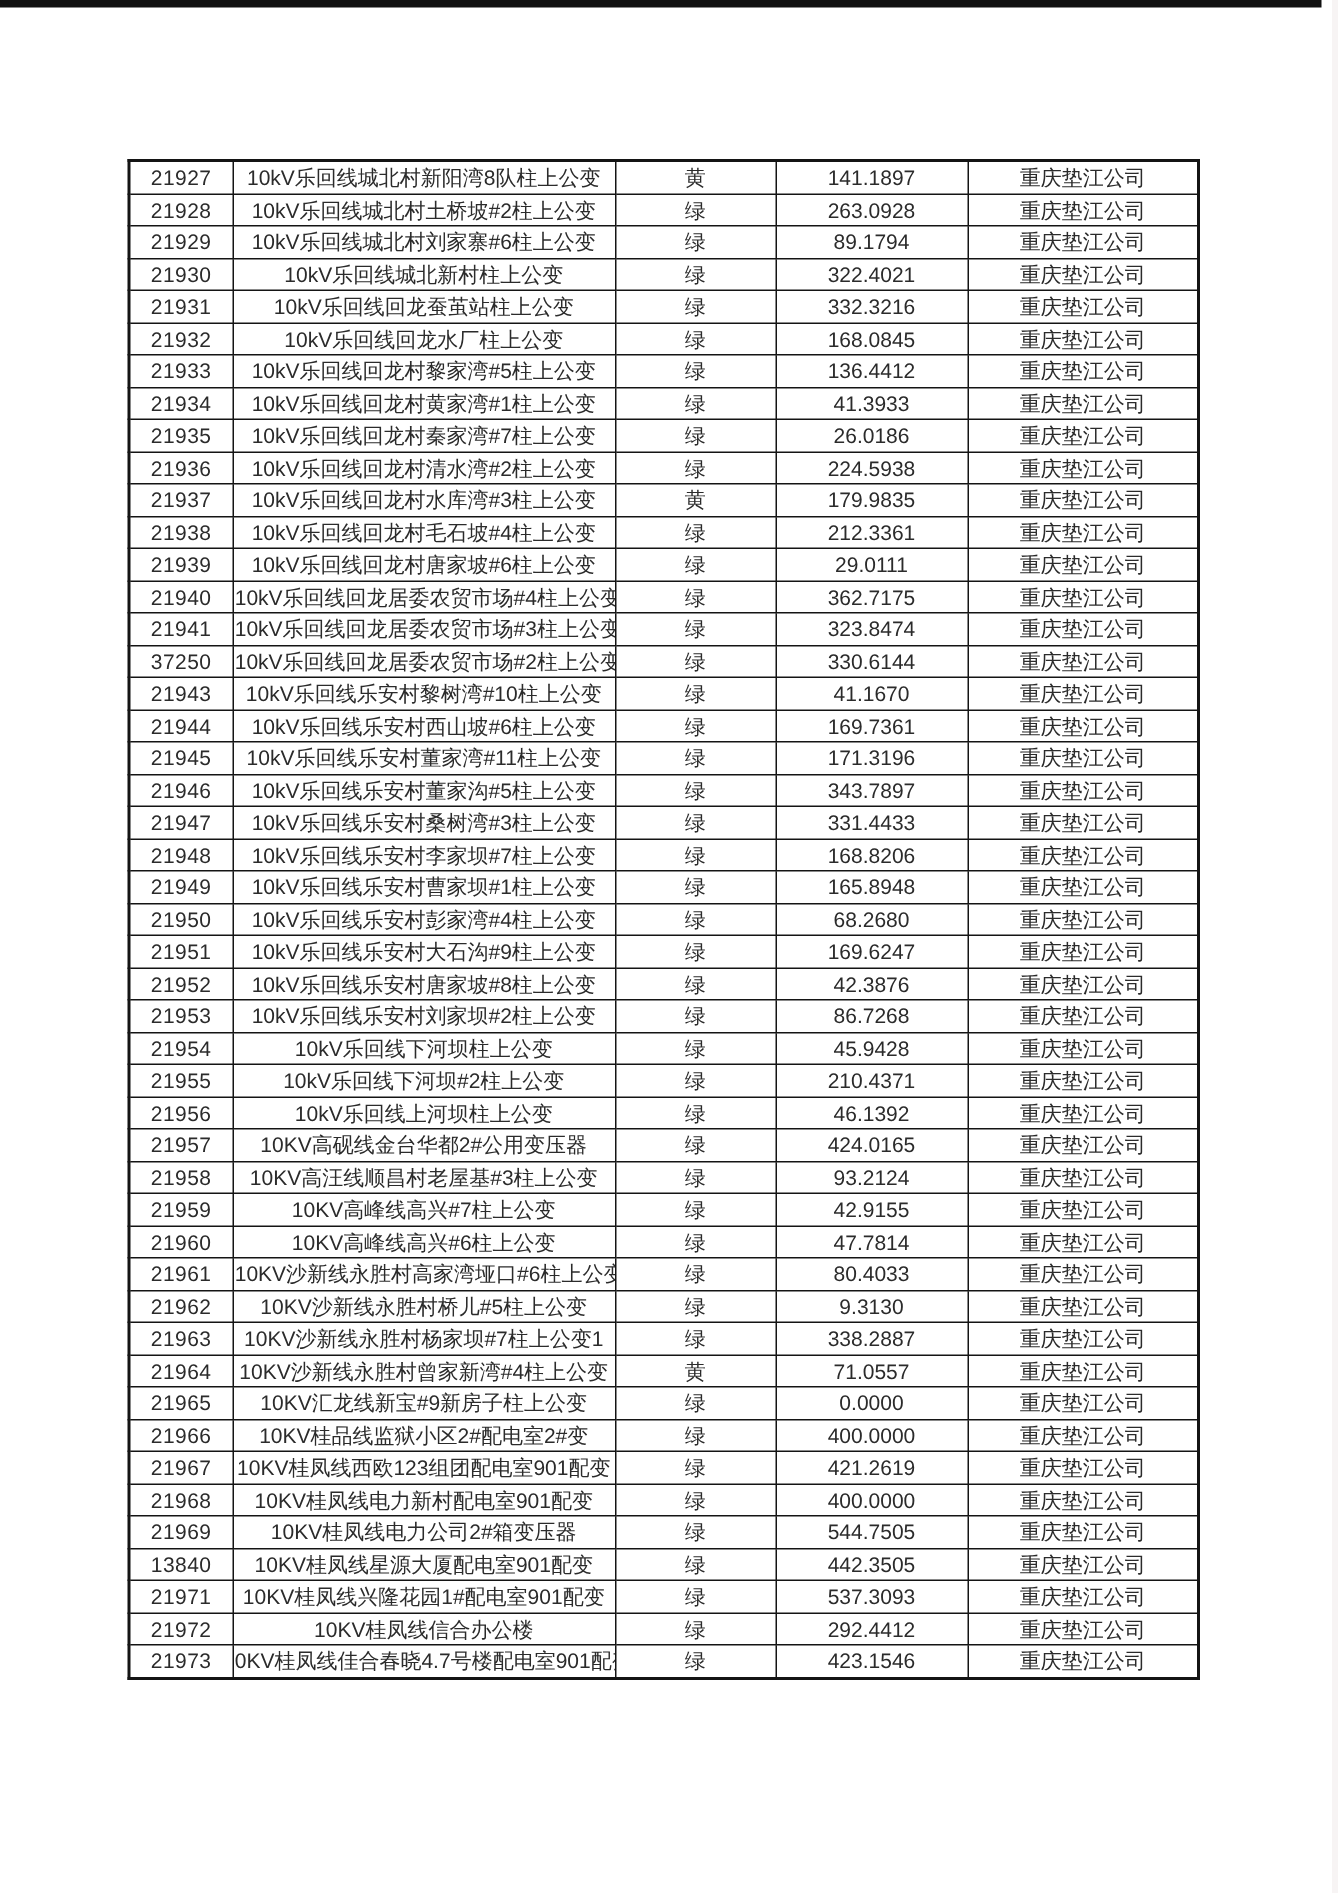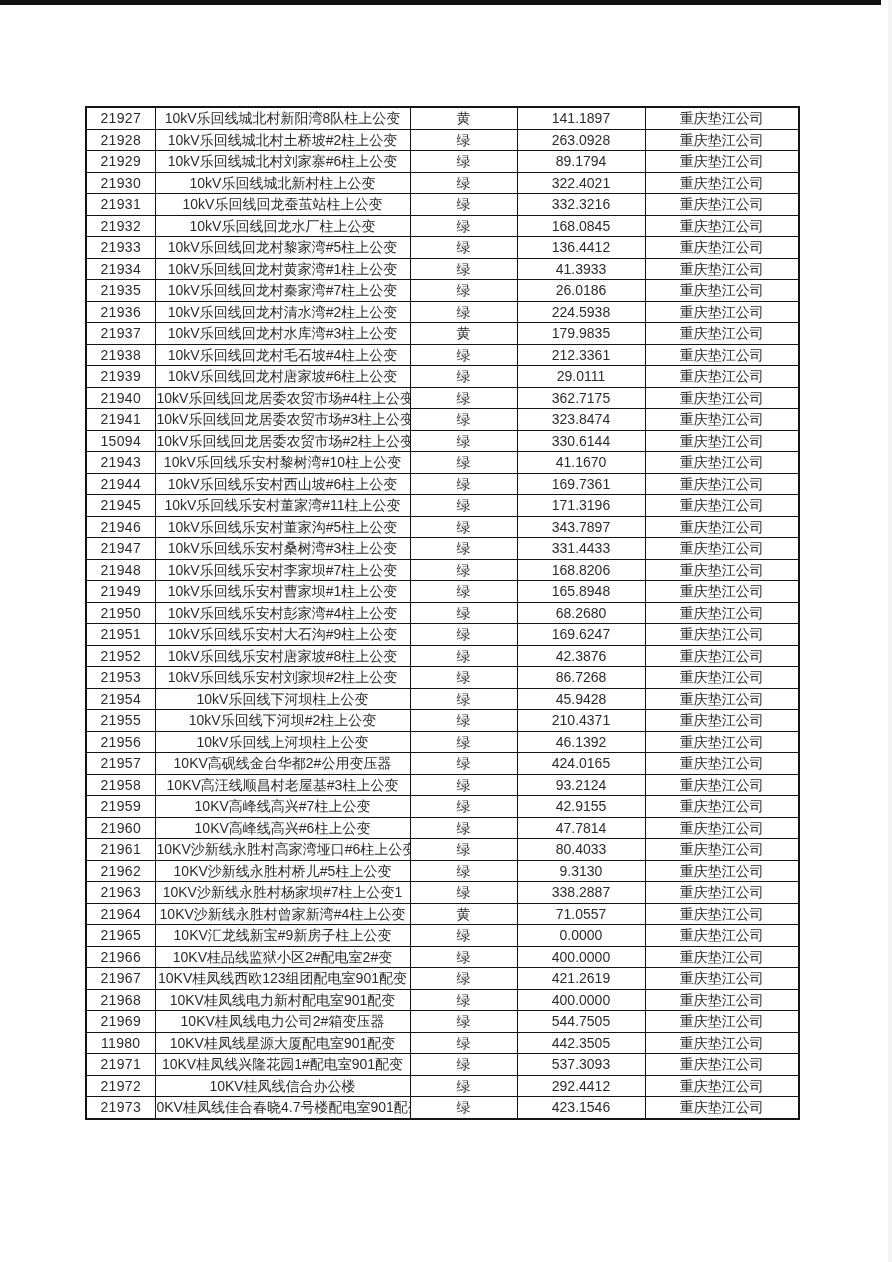--- a/index.html
+++ b/index.html
@@ -182,21 +182,21 @@
 
   <tr>
     <td class="col-id">21941</td>
     <td class="col-name">10kV乐回线回龙居委农贸市场#3柱上公变</td>
     <td class="col-status">绿</td>
     <td class="col-value">323.8474</td>
     <td class="col-company">重庆垫江公司</td>
   </tr>
 
   <tr>
-    <td class="col-id">15094</td>
+    <td class="col-id">37250</td>
     <td class="col-name">10kV乐回线回龙居委农贸市场#2柱上公变</td>
     <td class="col-status">绿</td>
     <td class="col-value">330.6144</td>
     <td class="col-company">重庆垫江公司</td>
   </tr>
 
   <tr>
     <td class="col-id">21943</td>
     <td class="col-name">10kV乐回线乐安村黎树湾#10柱上公变</td>
     <td class="col-status">绿</td>
@@ -406,21 +406,21 @@
 
   <tr>
     <td class="col-id">21969</td>
     <td class="col-name">10KV桂凤线电力公司2#箱变压器</td>
     <td class="col-status">绿</td>
     <td class="col-value">544.7505</td>
     <td class="col-company">重庆垫江公司</td>
   </tr>
 
   <tr>
-    <td class="col-id">11980</td>
+    <td class="col-id">13840</td>
     <td class="col-name">10KV桂凤线星源大厦配电室901配变</td>
     <td class="col-status">绿</td>
     <td class="col-value">442.3505</td>
     <td class="col-company">重庆垫江公司</td>
   </tr>
 
   <tr>
     <td class="col-id">21971</td>
     <td class="col-name">10KV桂凤线兴隆花园1#配电室901配变</td>
     <td class="col-status">绿</td>

